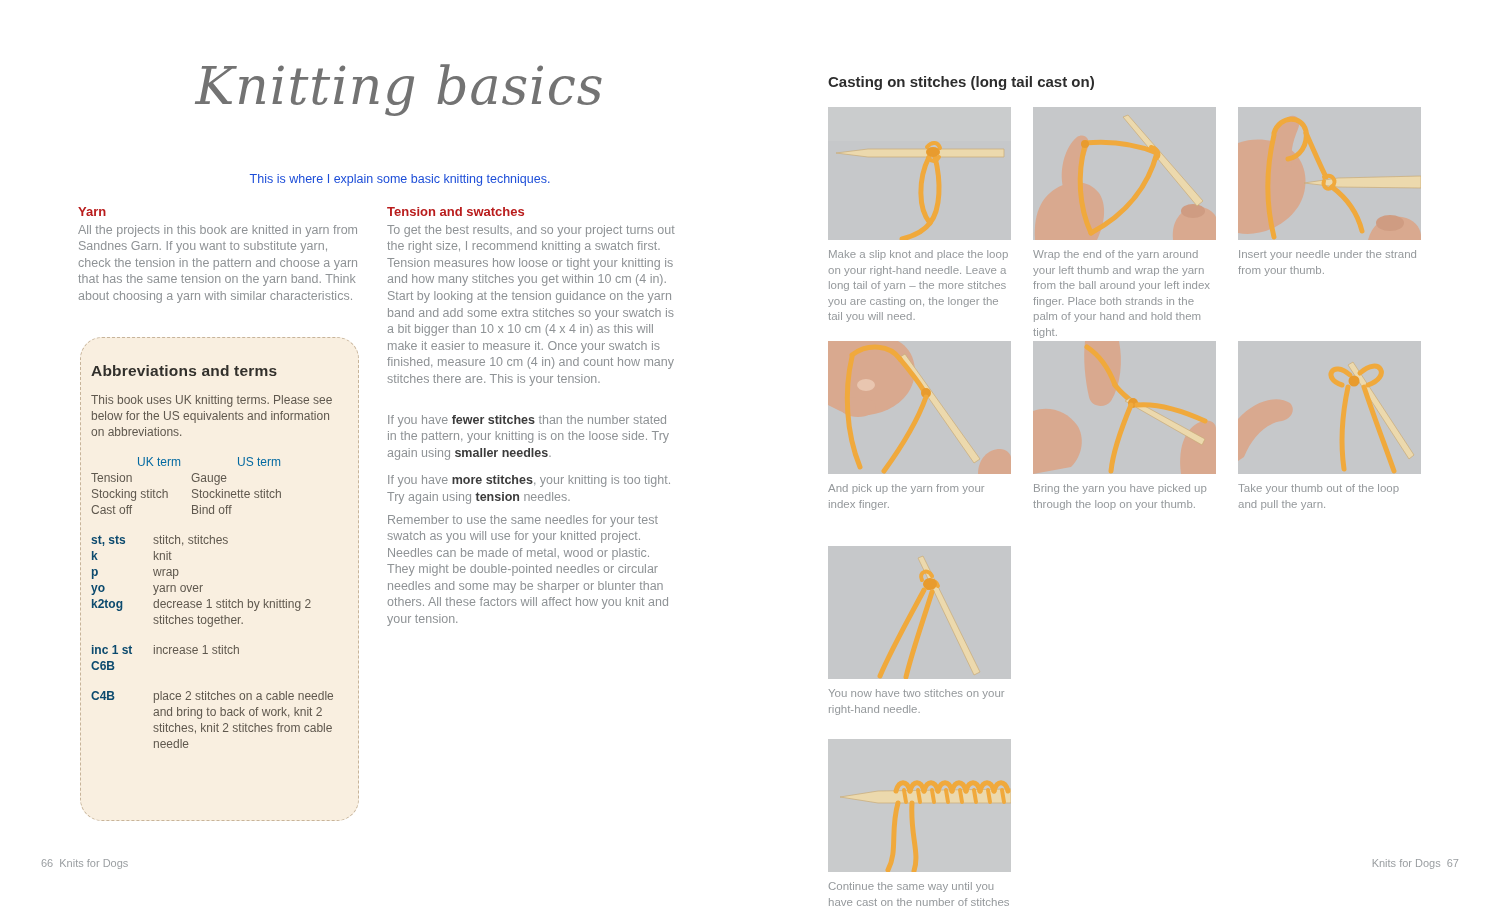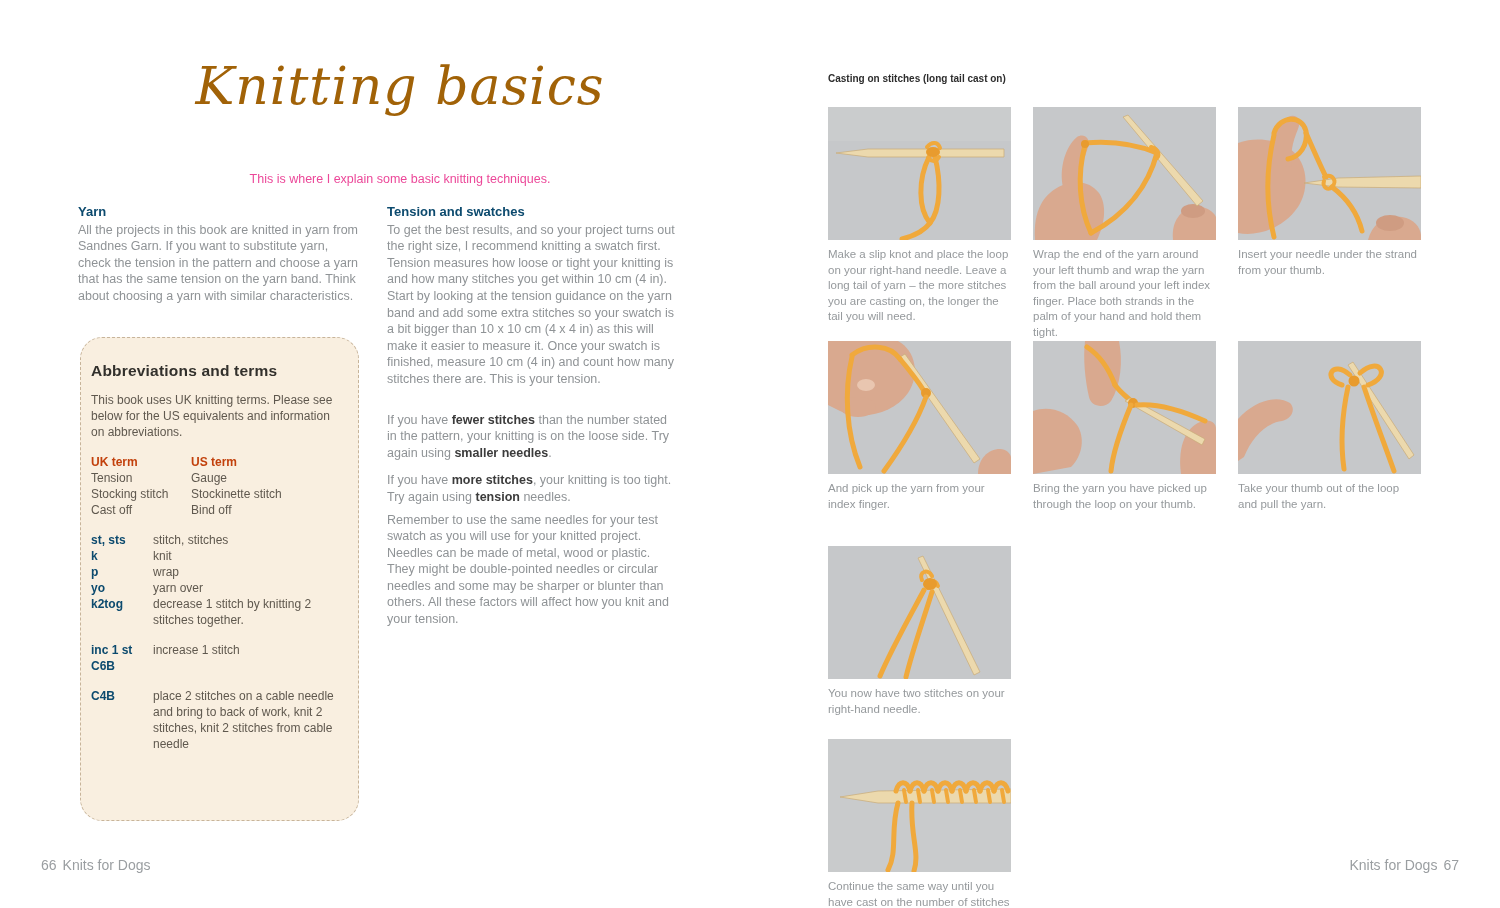--- a/index.html
+++ b/index.html
@@ -3,51 +3,51 @@
 <meta charset="utf-8">
 <style>
   * { margin:0; padding:0; box-sizing:border-box; }
   html,body { background:#ffffff; }
   body { font-family:"Liberation Sans", sans-serif; width:1500px; height:908px; position:relative; overflow:hidden; }
   .spread { position:absolute; inset:0; width:1500px; height:908px; background:#ffffff; }
 
   
   .title { position:absolute; left:140px; top:56px; width:520px; text-align:center;
            font-family:"DejaVu Serif", serif; font-style:italic; font-weight:400;
-           font-size:52px; color:#a16207; letter-spacing:1px; }
+           font-size:52px; color:#737373; letter-spacing:1px; }
   .intro { position:absolute; left:140px; top:172px; width:520px; text-align:center;
-           font-size:12.5px; color:#ec4899; }
+           font-size:12.5px; color:#1d4ed8; }
 
   .col { position:absolute; top:204px; font-size:12.5px; line-height:16.6px; color:#8f9396; }
   .col-1 { left:78px;  width:285px; }
   .col-2 { left:387px; width:290px; }
-  .col h3 { font-size:13px; color:#0c4a6e; font-weight:bold; margin-bottom:1px; }
+  .col h3 { font-size:13px; color:#b91c1c; font-weight:bold; margin-bottom:1px; }
   .col p  { margin-bottom:0; }
   .col .p-gap-lg { margin-bottom:24px; }
   .col .p-gap-md { margin-bottom:11px; }
   .col .p-gap-sm { margin-bottom:6px; }
   .emph { color:#3c3c3c; font-weight:bold; }
 
   .abbr-box { position:absolute; left:80px; top:337px; width:279px; height:484px;
               background:#f9efe0; border:1.5px dashed #c7b49a; border-radius:22px;
               padding:25px 24px 20px 10px; color:#5f584e; font-size:12px; line-height:16px; }
   .abbr-box h2 { font-size:15.5px; font-weight:bold; color:#32302c; letter-spacing:0.2px; }
   .abbr-box .box-intro { margin-top:13px; }
   .terms-grid { display:grid; grid-template-columns:100px 1fr; margin-top:14px; }
-  .terms-grid .hdr { font-weight:bold; color:#c2410c; }
+  .terms-grid .hdr { font-weight:normal; color:#0369a1;margin-left:46px; }
   .abbr-grid { display:grid; grid-template-columns:62px 1fr; margin-top:14px; }
   .abbr-grid .term { font-weight:bold; color:#0c4a6e; }
 
-  .footer { position:absolute; top:857px; font-size:14px; color:#9a9ea1; }
+  .footer { position:absolute; top:857px; font-size:11px; color:#9a9ea1; }
   .footer-left  { left:38px; }
   .footer-right { right:38px; text-align:right; }
   .footer span { margin:0 3px; }
 
   
-  .cast-heading { position:absolute; left:828px; top:73px; font-size:10px; font-weight:bold; color:#2d2d2d; }
+  .cast-heading { position:absolute; left:828px; top:73px; font-size:15px; font-weight:bold; color:#2d2d2d; }
   .photo-row { position:absolute; left:828px; display:flex; gap:22px; }
   .row-1 { top:107px; } .row-2 { top:341px; } .row-3 { top:546px;flex-direction:column; }
   .step { width:183px; }
   .step svg { display:block; width:183px; height:133px; }
   .caption { margin-top:7px; font-size:11.5px; line-height:15.5px; color:#95999c; }
 
   
   .ph-bg { fill:#c6c8ca; }
   .ph-bg2 { fill:#cdcfd0; }
   .wood { fill:#ecd9ad; stroke:#c8ab77; stroke-width:0.7; }

